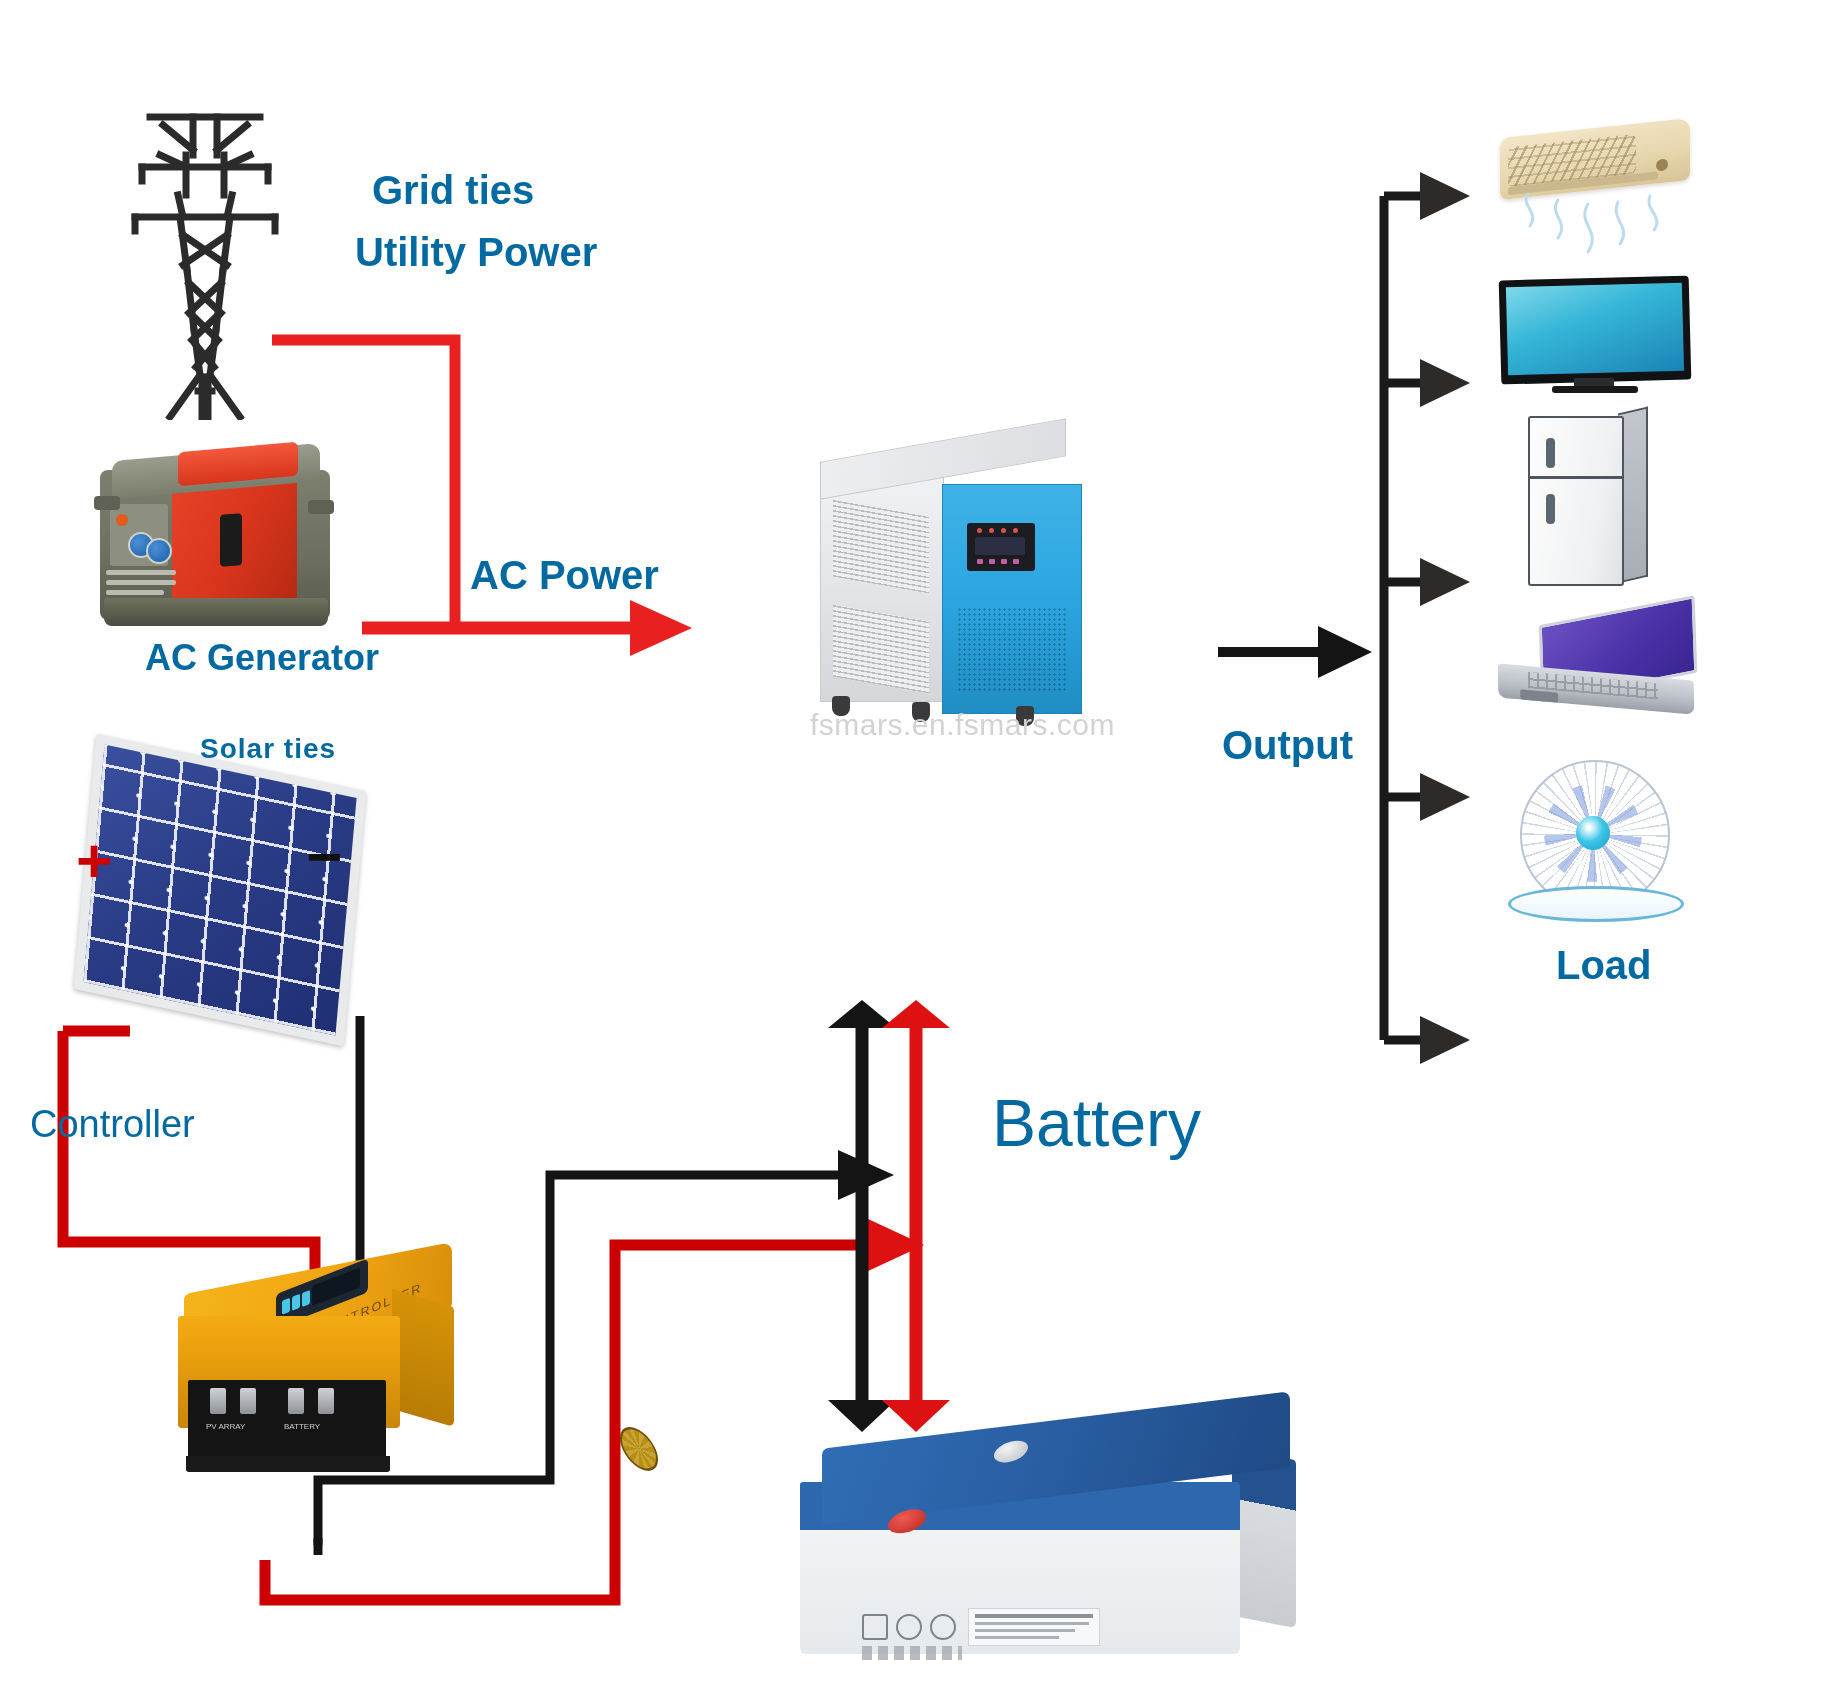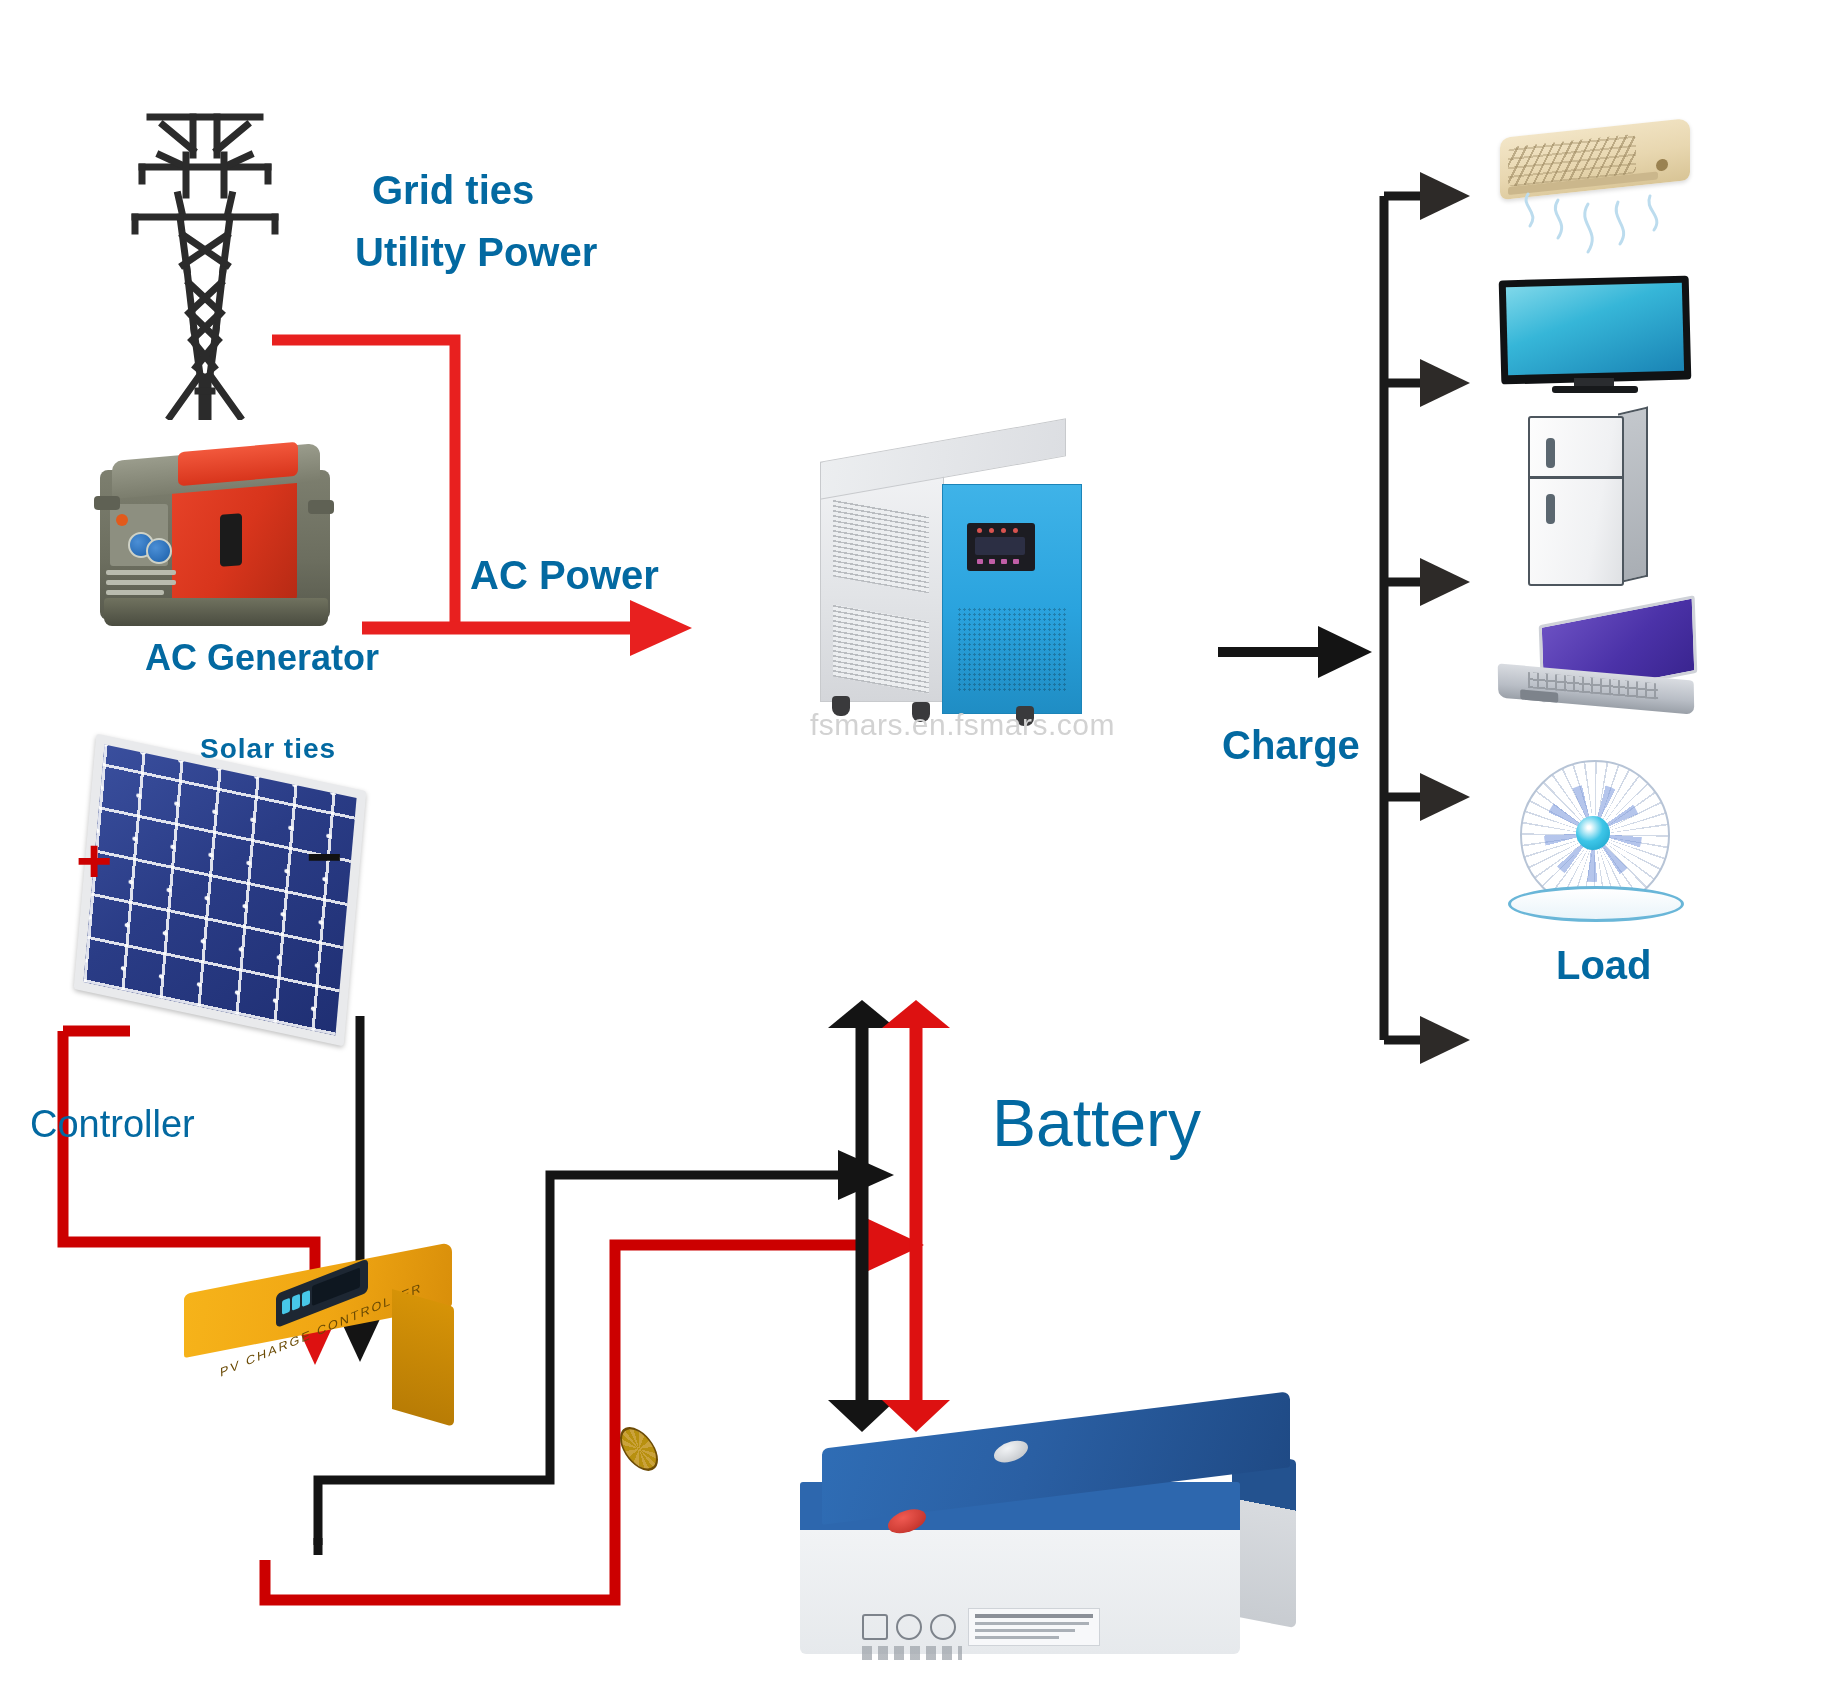--- a/index.html
+++ b/index.html
@@ -587,20 +587,31 @@
         <div class="ctl-btn b1"></div>
           <div class="ctl-btn b2"></div>
           <div class="ctl-btn b3"></div>
         <div class="ctl-screen"></div>
       </div>
       <div class="ctl-brandtext">PV  CHARGE  CONTROLLER</div>
     </div>
     <div class="ctl-side">
       <div class="ctl-fan f1"></div>
     </div>
+    <div class="ctl-front">
+      <div class="ctl-black">
+        <div class="ctl-term t1"></div>
+          <div class="ctl-term t2"></div>
+        <div class="ctl-term t3"></div>
+          <div class="ctl-term t4"></div>
+        <div class="ctl-termlbl l1">PV  ARRAY</div>
+        <div class="ctl-termlbl l2">BATTERY</div>
+      </div>
+      <div class="ctl-base"></div>
+    </div>
   </div>
 
   <div class="dev" id="inverter">
     <div class="inv-left">
       <div class="inv-grille"></div>
       <div class="inv-grille g2"></div>
     </div>
     <div class="inv-top"></div>
     <div class="inv-face">
       <div class="inv-panel">
@@ -694,21 +705,21 @@
     <div class="fan-base"></div>
   </div>
 
   <div class="lbl lbl-grid">Grid ties</div>
   <div class="lbl lbl-utility">Utility Power</div>
   <div class="lbl lbl-accharge">AC Power</div>
   <div class="lbl lbl-acgen">AC Generator</div>
   <div class="lbl lbl-solar">Solar  ties</div>
   <div class="lbl lbl-controller">Controller</div>
   <div class="lbl lbl-battery">Battery</div>
-  <div class="lbl lbl-output">Charge</div>
+  <div class="lbl lbl-output">Output</div>
   <div class="lbl lbl-load">Load</div>
 
   <div class="plus-sign">+</div>
   <div class="minus-sign">−</div>
 
   <div class="watermark">fsmars.en.fsmars.com</div>
 
 </div>
 
 </body></html>

